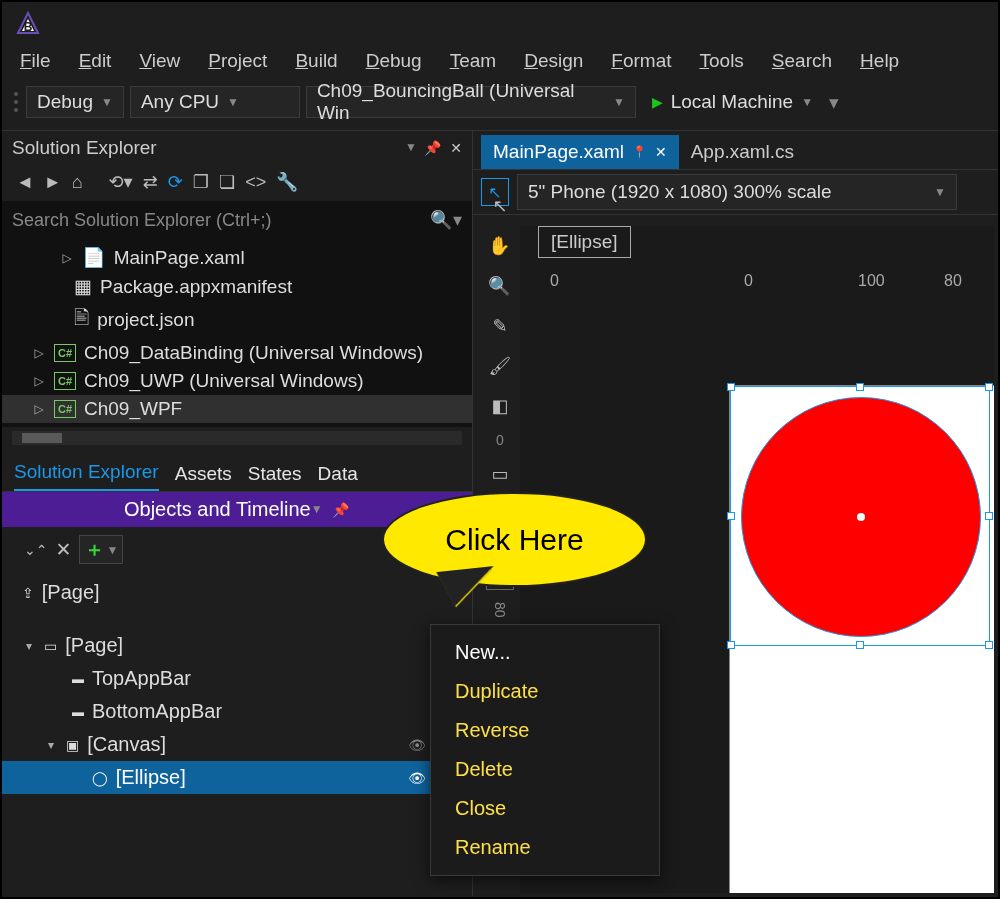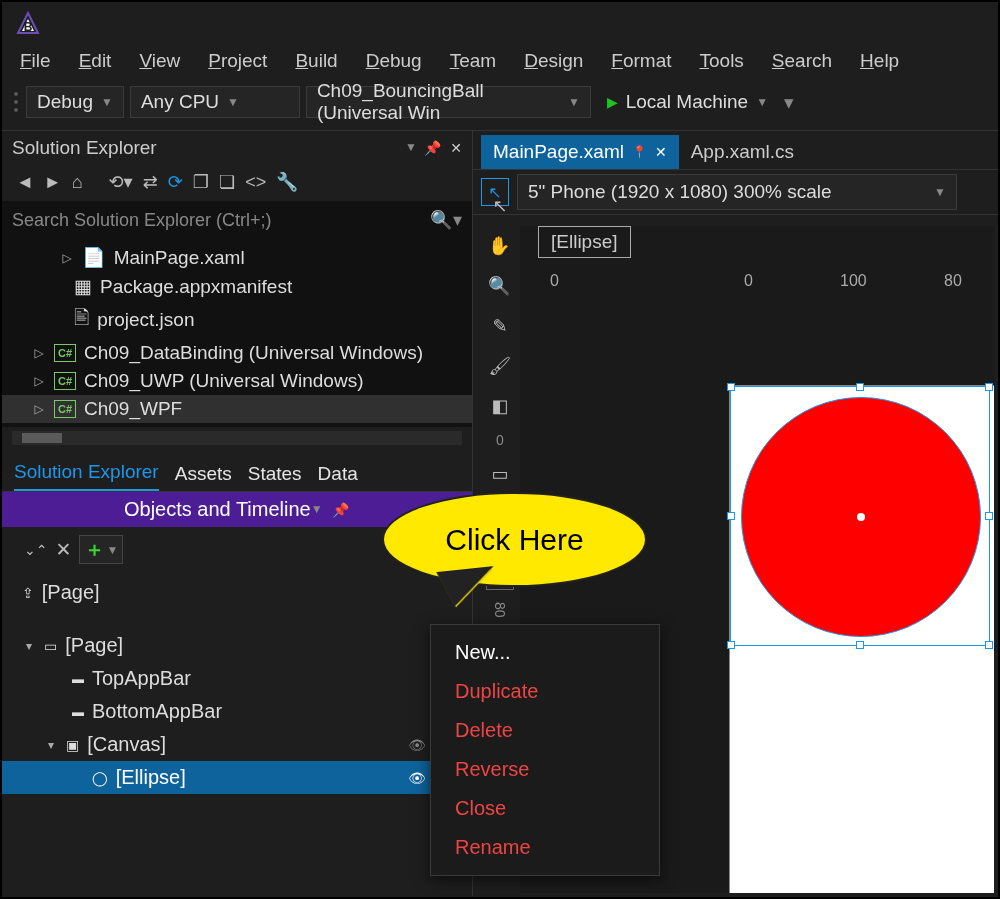--- a/index.html
+++ b/index.html
@@ -222,21 +222,21 @@
     position:absolute;
     left:428px; top:622px;
     width:230px;
     background:#1b1b1b;
     border:1px solid #3a3a3a;
     padding:8px 0;
     font-size:20px;
     z-index:50;
     box-shadow:0 4px 14px rgba(0,0,0,.6);
   }
-  .ctx-item { padding:8px 24px; color:#ef4444; }
+  .ctx-item { padding:8px 24px; color:#fde047; }
   .ctx-item.enabled { color:#fff; }
   
   .callout {
     position:absolute;
     left:380px; top:490px;
     width:265px; height:105px;
     z-index:80;
   }
   .callout-oval {
     width:265px; height:95px;
@@ -301,21 +301,21 @@
 <div class="toolbar1">
   <div style="width:6px;height:20px;border-left:4px dotted #555;"></div>
   <div class="combo">
     <span>Debug</span>
     <span class="chev">▼</span>
   </div>
   <div class="combo" style="width:170px;">
     <span>Any CPU</span>
     <span class="chev">▼</span>
   </div>
-  <div class="combo" style="width:285px;">
+  <div class="combo" style="width:330px;">
     <span>Ch09_BouncingBall (Universal Win</span>
     <span class="chev">▼</span>
   </div>
   <div class="combo" style="border:none;background:transparent;">
     <span class="play-icon">▶</span>
     <span>Local Machine</span>
     <span class="chev">▼</span>
   </div>
   <span style="color:#888;">▾</span>
 </div>
@@ -474,21 +474,21 @@
   <div style="height:50px"></div>
   <div class="tool" style="border:1px solid #666">T</div>
   <div style="font-size:14px;color:#888;writing-mode:vertical-rl;"><span>80</span></div>
 </div>
 
 <div class="canvas-area">
   <div class="ellipse-label">[Ellipse]</div>
   <div class="ruler-h">
     <span class="tick" style="left:30px">0</span>
     <span class="tick" style="left:224px">0</span>
-    <span class="tick" style="left:320px">100</span>
+    <span class="tick" style="left:338px">100</span>
     <span class="tick" style="left:424px">80</span>
   </div>
   <div class="artboard">
     <div class="selection-box">
       <div class="ball">
         <div class="ball-center"></div>
       </div>
       <div class="sel-handle" style="left:-4px;top:-4px"></div>
       <div class="sel-handle" style="left:50%;top:-4px;transform:translateX(-50%)"></div>
       <div class="sel-handle" style="right:-4px;top:-4px"></div>
@@ -497,22 +497,22 @@
       <div class="sel-handle" style="left:-4px;bottom:-4px"></div>
       <div class="sel-handle" style="left:50%;bottom:-4px;transform:translateX(-50%)"></div>
       <div class="sel-handle" style="right:-4px;bottom:-4px"></div>
     </div>
   </div>
 </div>
 
 <div class="ctx-menu">
   <div class="ctx-item enabled">New...</div>
   <div class="ctx-item">Duplicate</div>
+  <div class="ctx-item">Reverse</div>
   <div class="ctx-item">Delete</div>
-  <div class="ctx-item">Reverse</div>
   <div class="ctx-item">Close</div>
   <div class="ctx-item">Rename</div>
 </div>
 
 <div class="callout">
   <div class="callout-oval">
     <span>Click Here</span>
   </div>
   <div class="callout-tail"></div>
 </div>

